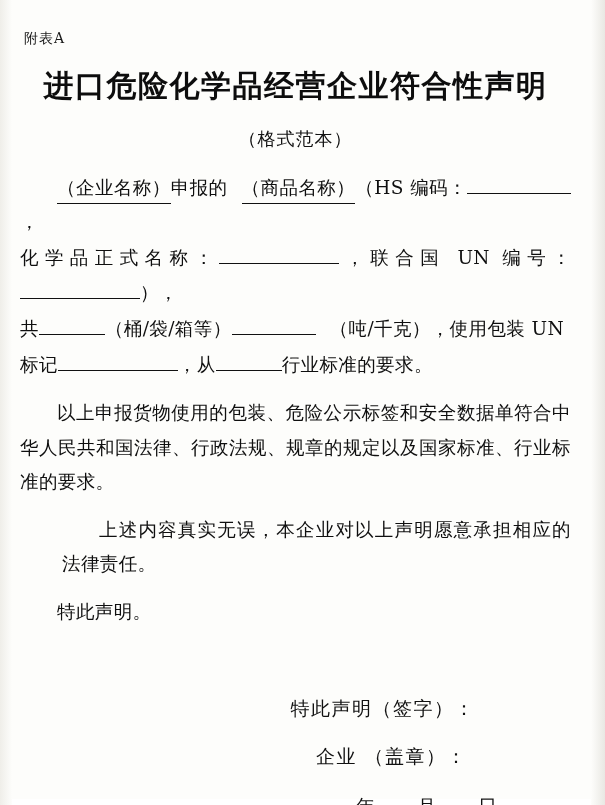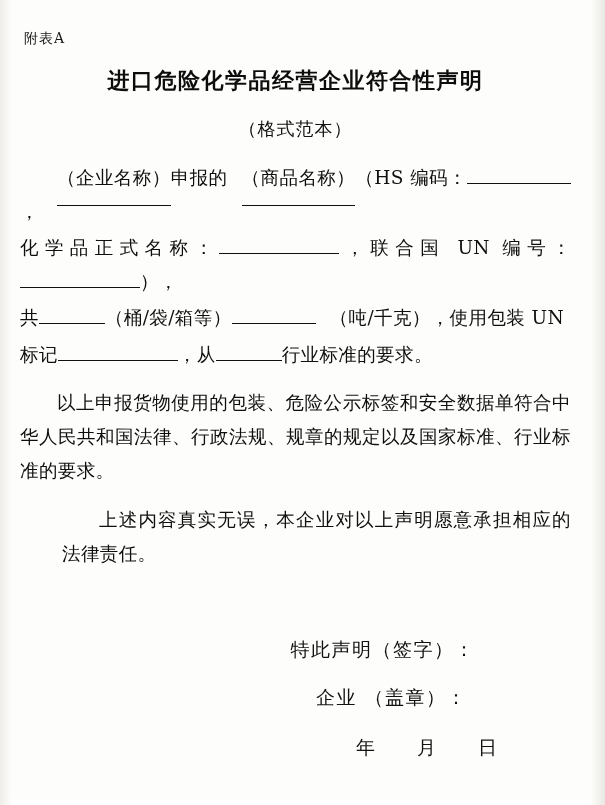--- a/index.html
+++ b/index.html
@@ -47,21 +47,21 @@
     font-family: "DejaVu Serif", serif;
     font-size: 14px;
     letter-spacing: 1px;
     margin: 0 0 18px 4px;
     color: #1a1a1a;
   }
   .doc-title {
     text-align: center;
     font-family: "DejaVu Serif", serif;
     font-weight: bold;
-    font-size: 22px;
+    font-size: 30px;
     letter-spacing: 1.5px;
     color: #0d0d0d;
     margin: 6px 0 12px 0;
     line-height: 1.3;
   }
   .doc-subtitle {
     text-align: center;
     font-family: "DejaVu Serif", serif;
     font-size: 18px;
     letter-spacing: 1px;
@@ -88,21 +88,21 @@
     border-bottom: 1px solid #111;
     vertical-align: baseline;
     height: 1.05em;
   }
   .b-sm { width: 66px; }
   .b-md { width: 84px; }
   .b-lg { width: 104px; }
   .b-xl { width: 120px; }
   .under {
     border-bottom: 1px solid #111;
-    padding-bottom: 17px;
+    padding-bottom: 5px;
   }
   .gap { display: inline-block; width: 14px; }
   .sign-block {
     margin-top: 66px;
     font-family: "DejaVu Serif", serif;
     font-size: 19px;
     letter-spacing: 1.5px;
     color: #111;
   }
   .sign-line {
@@ -149,20 +149,21 @@
       </p>
 
       <p class="para">
         <span>标记</span><span class="blank b-xl"></span><span>，从</span><span class="blank b-sm"></span><span>行业标准的要求。</span>
       </p>
 
       <p class="para indent" style="margin-top:14px;">以上申报货物使用的包装、危险公示标签和安全数据单符合中华人民共和国法律、行政法规、规章的规定以及国家标准、行业标准的要求。</p>
 
       <p class="para indent" style="margin-top:14px;margin-left:42px;">上述内容真实无误，本企业对以上声明愿意承担相应的法律责任。</p>
 
+      <p class="para indent" style="margin-top:14px;">特此声明。</p>
     </div>
 
     <div class="sign-block">
       <div class="sign-line">特此声明（签字）：</div>
       <div class="sign-line2">企业 （盖章）：</div>
       <div class="date-line">
         <span>年</span><span class="d-gap"></span><span>月</span><span class="d-gap"></span><span>日</span>
       </div>
     </div>
 

